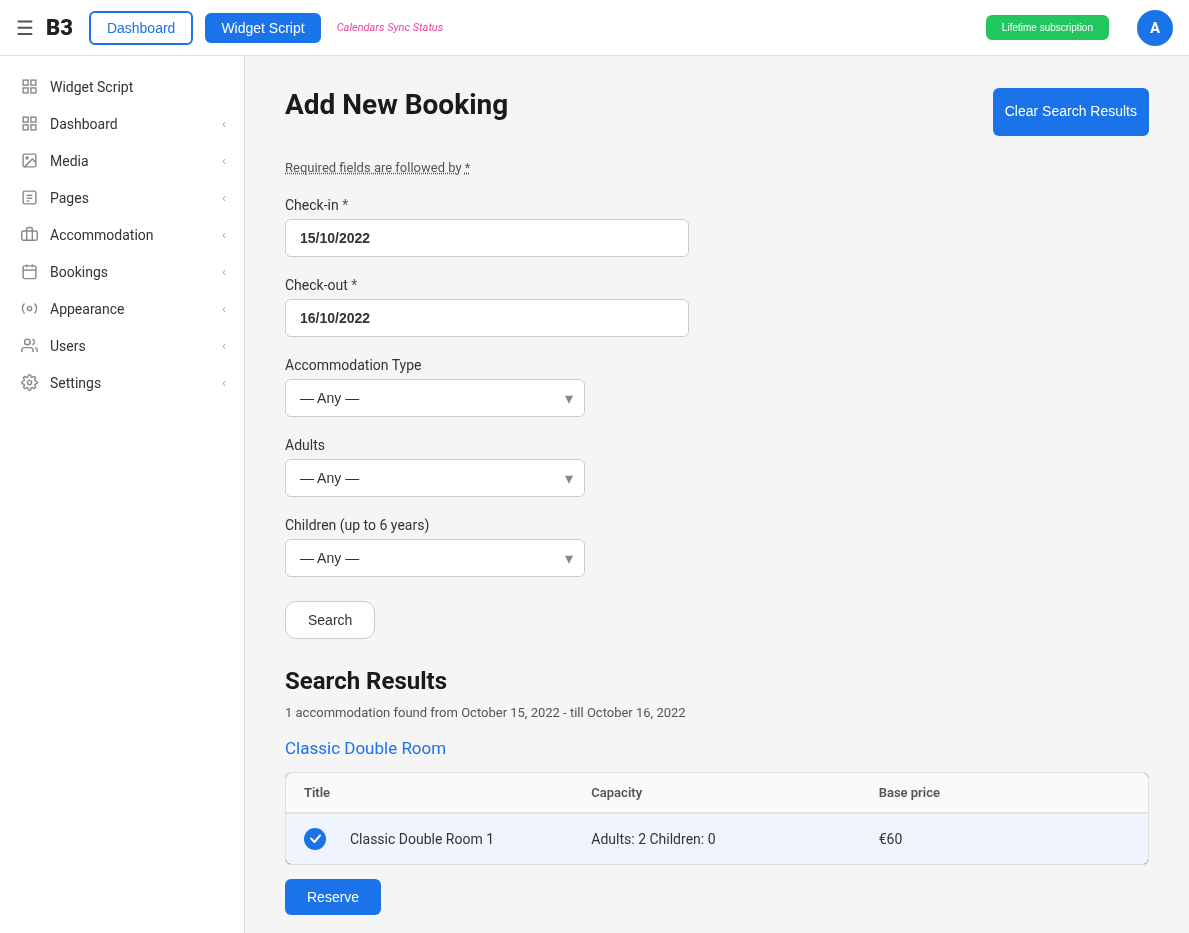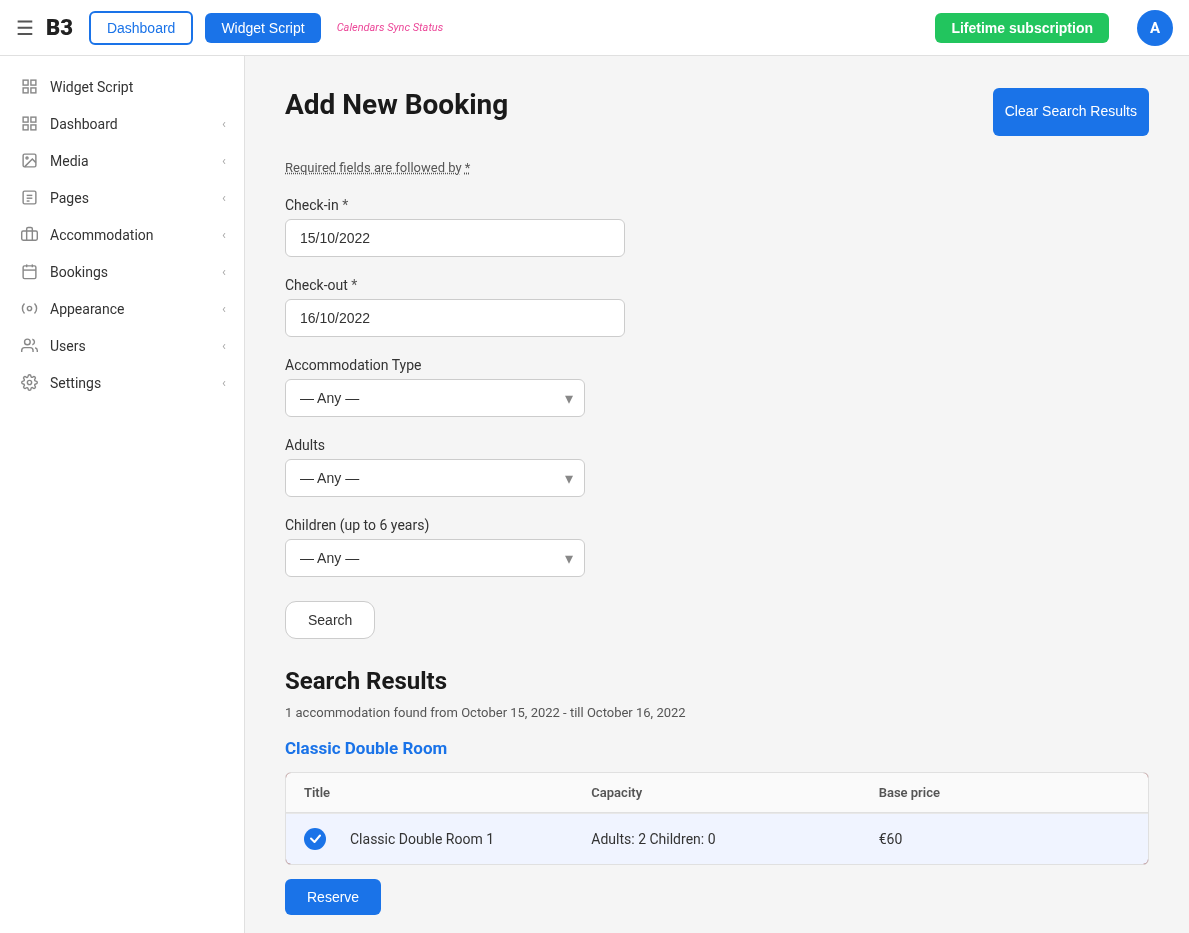--- a/index.html
+++ b/index.html
@@ -11,21 +11,21 @@
       padding: 0 16px; height: 56px; gap: 12px; position: fixed; top: 0; left: 0; right: 0; z-index: 100;
     }
     .menu-icon { color: #555; cursor: pointer; font-size: 20px; }
     .brand-logo { font-weight: 900; font-size: 22px; color: #222; margin-right: 4px; }
     .nav-btn {
       padding: 7px 16px; border-radius: 6px; font-size: 14px; font-weight: 500; cursor: pointer; border: none;
     }
     .nav-btn-outline { background: transparent; border: 2px solid #1a73e8; color: #1a73e8; }
     .nav-btn-solid { background: #1a73e8; color: #fff; }
     .nav-calendars { font-size: 11px; color: #ec4899; margin-left: 4px; font-style: italic; }
-    .nav-subscription { background: #22c55e; color: #fff; border: none; padding: 7px 16px; border-radius: 6px; font-size: 14px; cursor: pointer; margin-left: auto; font-weight: bold; }
+    .nav-subscription { background: #22c55e; color: #fff; border: none; padding: 7px 16px; border-radius: 6px; font-size: 10px; cursor: pointer; margin-left: auto; }
     .nav-avatar { width: 36px; height: 36px; border-radius: 50%; background: #1a73e8; color: #fff; display: flex; align-items: center; justify-content: center; font-weight: 700; font-size: 15px; margin-left: 16px; }
 
     
     .layout { display: flex; margin-top: 56px; height: calc(100vh - 56px); }
 
     
     .sidebar { width: 245px; background: #fff; border-right: 1px solid #e0e0e0; padding: 12px 0; flex-shrink: 0; overflow-y: auto; }
     .sidebar-item {
       display: flex; align-items: center; padding: 10px 18px; cursor: pointer; color: #333; font-size: 14px; gap: 10px;
     }
@@ -40,34 +40,34 @@
     .page-title { font-size: 28px; font-weight: 700; color: #1a1a1a; }
     .clear-btn { background: #1a73e8; color: #fff; border: none; border-radius: 6px; padding: 14px 12px; font-size: 14px; font-weight: 500; cursor: pointer; line-height: 1.4; text-align: center; }
 
     .required-note { font-size: 13px; color: #555; margin-bottom: 22px; }
     .required-note span { text-decoration: underline; text-decoration-style: dotted; }
 
     .form-group { margin-bottom: 20px; }
     .form-label { font-size: 14px; color: #333; margin-bottom: 6px; display: block; }
     .form-label .req { color: #555; }
     .form-input {
-      width: 340px; padding: 10px 14px; border: 1px solid #ccc; border-radius: 6px; font-size: 14px; color: #333; background: #fff;
+      width: 404px; padding: 10px 14px; border: 1px solid #ccc; border-radius: 6px; font-size: 14px; color: #333; background: #fff; font-weight: bold;
     }
     .form-select-wrapper { position: relative; width: 300px; }
     .form-select {
       width: 100%; padding: 10px 36px 10px 14px; border: 1px solid #ccc; border-radius: 6px; font-size: 14px; color: #333; background: #fff; appearance: none; cursor: pointer;
     }
     .select-arrow { position: absolute; right: 12px; top: 50%; transform: translateY(-50%); color: #888; pointer-events: none; }
 
     .search-btn { background: #fff; border: 1px solid #ccc; border-radius: 11px; padding: 10px 22px; font-size: 14px; color: #333; cursor: pointer; margin-top: 4px; }
 
     .results-title { font-size: 24px; font-weight: 700; color: #1a1a1a; margin-top: 28px; margin-bottom: 10px; }
     .results-desc { font-size: 13px; color: #555; margin-bottom: 18px; }
 
-    .room-title { font-size: 17px; color: #1a73e8; font-weight: 700; margin-bottom: 14px; cursor: pointer; }
+    .room-title { font-size: 17px; color: #1a73e8; font-weight: 400; margin-bottom: 14px; cursor: pointer; }
 
     .results-table { width: 100%; border: 1px solid #e0e0e0; border-radius: 6px; overflow: hidden; background: #7f1d1d; }
     .results-table-header { display: grid; grid-template-columns: 1fr 1fr 1fr; background: #fafafa; border-bottom: 1px solid #e0e0e0; }
     .results-table-header .col-head { padding: 12px 18px; font-size: 13px; font-weight: 600; color: #555; }
     .results-table-row { display: grid; grid-template-columns: 1fr 1fr 1fr; border-top: 1px solid #e8e8e8; align-items: center; background: #f0f4ff; }
     .results-table-row .col-cell { padding: 14px 18px; font-size: 14px; color: #333; display: flex; align-items: center; gap: 24px; }
     .check-circle { width: 22px; height: 22px; border-radius: 50%; background: #1a73e8; display: flex; align-items: center; justify-content: center; flex-shrink: 0; }
     .check-circle svg { width: 13px; height: 13px; }
 
     .reserve-btn { background: #1a73e8; color: #fff; border: none; border-radius: 6px; padding: 10px 22px; font-size: 14px; cursor: pointer; margin-top: 14px; }

